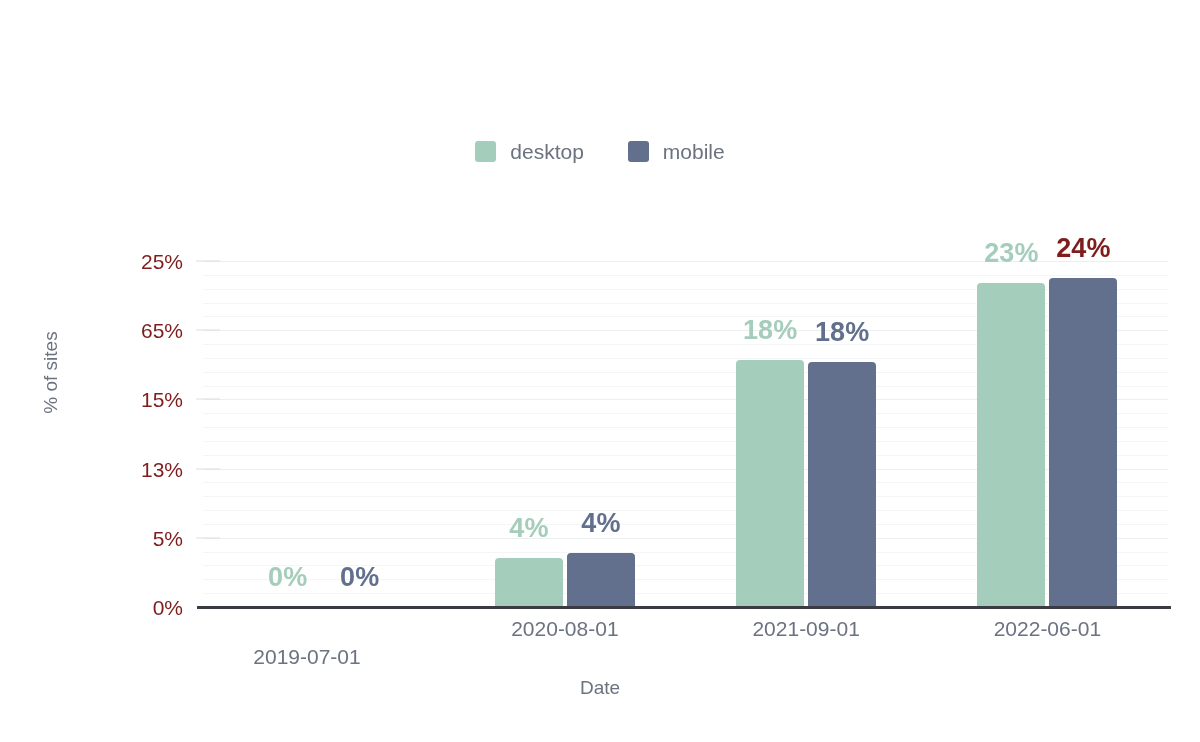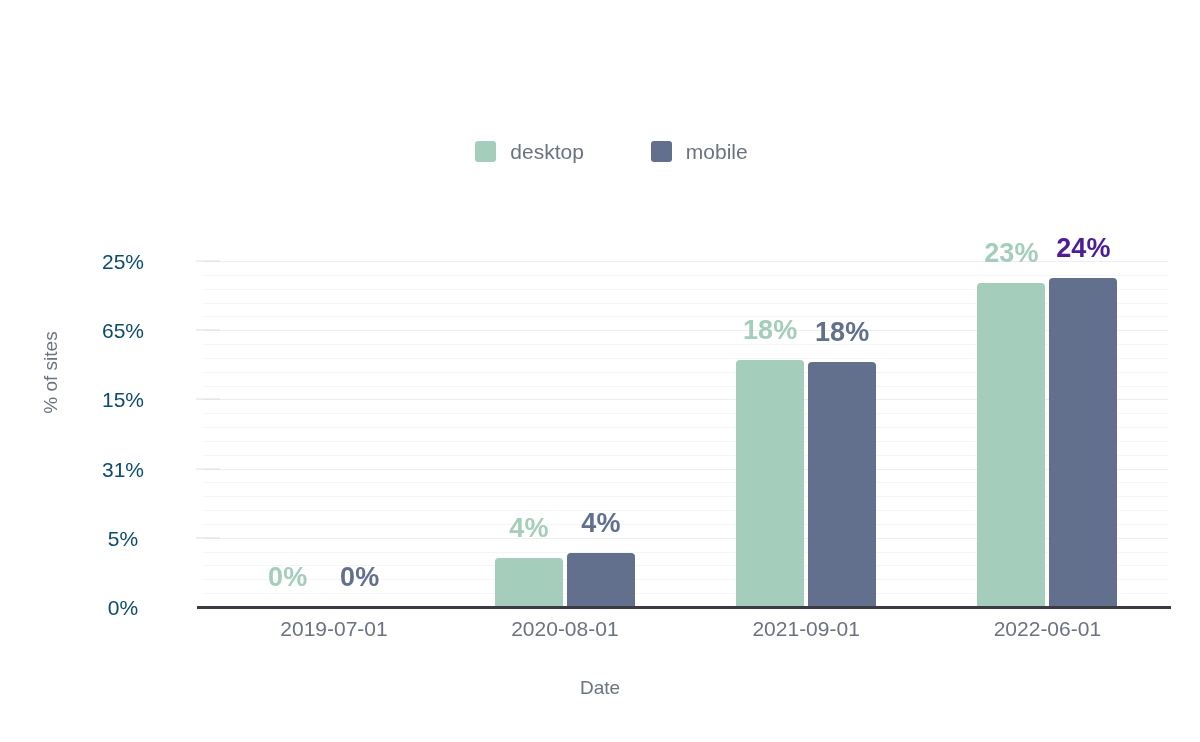--- a/index.html
+++ b/index.html
@@ -50,21 +50,20 @@
     width: 1200px;
     display: flex;
     justify-content: center;
     align-items: center;
     gap: 44px;
   }
   .legend-item {
     display: flex;
     align-items: center;
     gap: 14px;
-    margin-left: 23px;
   }
   .legend-swatch {
     width: 21px;
     height: 21px;
     border-radius: 3px;
     display: block;
   }
   .legend-label {
     font-size: 21px;
     color: #6b7280;
@@ -93,22 +92,22 @@
     position: absolute;
     left: 197px;
     top: 606px;
     width: 974px;
     height: 3px;
     background: #3b3b44;
   }
   .ytick-label {
     position: absolute;
     font-size: 21px;
-    color: #0c4a6e;
-    text-align: center;
+    color: #7f1d1d;
+    text-align: right;
     width: 120px;
     left: 63px;
     transform: translateY(-50%);
     line-height: 1;
   }
   .ytick-dash {
     position: absolute;
     left: 196px;
     width: 24px;
     height: 1px;
@@ -217,39 +216,39 @@
       <div class="bar-label" style="left: 325.875px; top: 254.006px; color: rgb(165, 205, 187);">4%</div>
       <div class="bar" style="left: 363.875px; width: 68px; height: 53.976px; background: rgb(98, 112, 141);"></div>
       <div class="bar-label" style="left: 397.875px; top: 249.024px; color: rgb(98, 112, 141);">4%</div>
       <div class="bar" style="left: 533.125px; width: 68px; height: 247.044px; background: rgb(165, 205, 187);"></div>
       <div class="bar-label" style="left: 567.125px; top: 55.956px; color: rgb(165, 205, 187);">18%</div>
       <div class="bar" style="left: 605.125px; width: 68px; height: 244.968px; background: rgb(98, 112, 141);"></div>
       <div class="bar-label" style="left: 639.125px; top: 58.032px; color: rgb(98, 112, 141);">18%</div>
       <div class="bar" style="left: 774.375px; width: 68px; height: 323.856px; background: rgb(165, 205, 187);"></div>
       <div class="bar-label" style="left: 808.375px; top: -20.856px; color: rgb(165, 205, 187);">23%</div>
       <div class="bar" style="left: 846.375px; width: 68px; height: 328.7px; background: rgb(98, 112, 141);"></div>
-      <div class="bar-label" style="left: 880.375px; top: -25.7px; color: #4c1d95;">24%</div>
+      <div class="bar-label" style="left: 880.375px; top: -25.7px; color: #7f1d1d;">24%</div>
     </div>
 </div>
 
 <div id="y-ticks-layer">
     <div class="ytick-label" style="top: 607px;">0%</div>
     <div class="ytick-label" style="top: 537.8px;">5%</div>
     <div class="ytick-dash" style="top: 537.8px;"></div>
-    <div class="ytick-label" style="top: 468.6px;">31%</div>
+    <div class="ytick-label" style="top: 468.6px;">13%</div>
     <div class="ytick-dash" style="top: 468.6px;"></div>
     <div class="ytick-label" style="top: 399.4px;">15%</div>
     <div class="ytick-dash" style="top: 399.4px;"></div>
     <div class="ytick-label" style="top: 330.2px;">65%</div>
     <div class="ytick-dash" style="top: 330.2px;"></div>
     <div class="ytick-label" style="top: 261px;">25%</div>
     <div class="ytick-dash" style="top: 261px;"></div>
   </div>
 <div id="axis-baseline"></div>
 <div id="x-ticks-layer">
-    <div class="xtick-label" style="left: 334px;">2019-07-01</div>
+    <div class="xtick-label" style="left: 307px; margin-top: 28px;">2019-07-01</div>
     <div class="xtick-label" style="left: 564.875px;">2020-08-01</div>
     <div class="xtick-label" style="left: 806.125px;">2021-09-01</div>
     <div class="xtick-label" style="left: 1047.38px;">2022-06-01</div>
   </div>
 
 <div id="x-axis-title">Date</div>
 <div id="y-axis-title">% of sites</div>
 
 </body></html>

